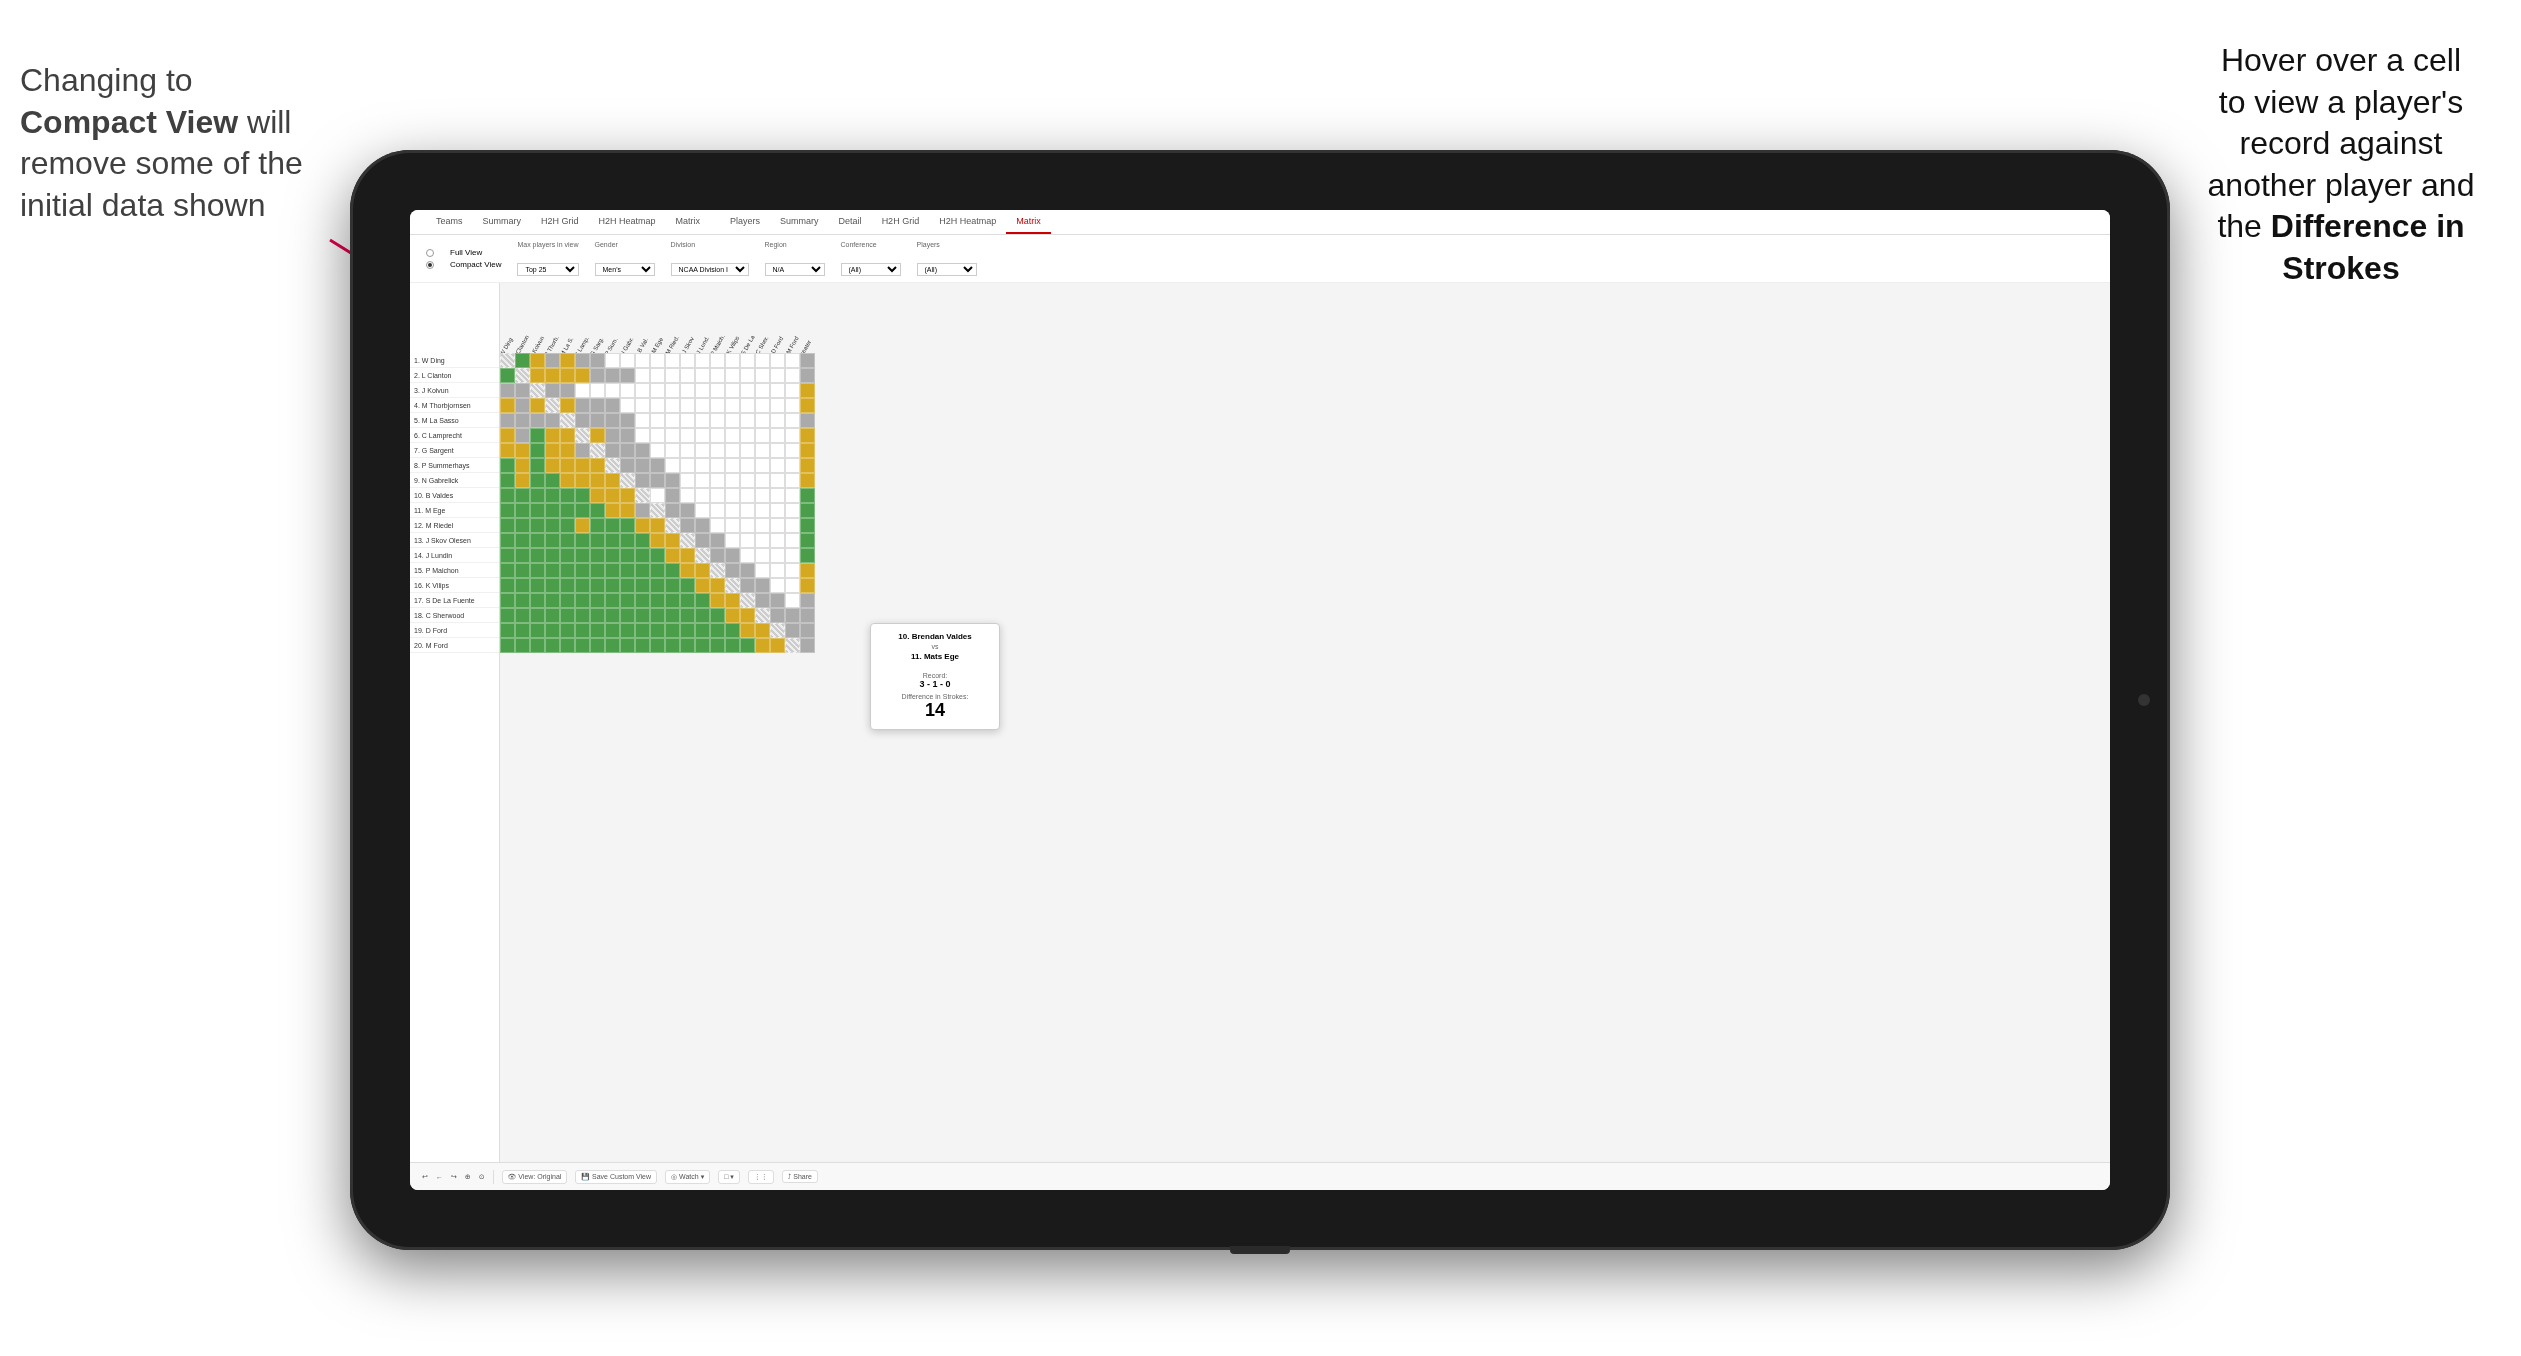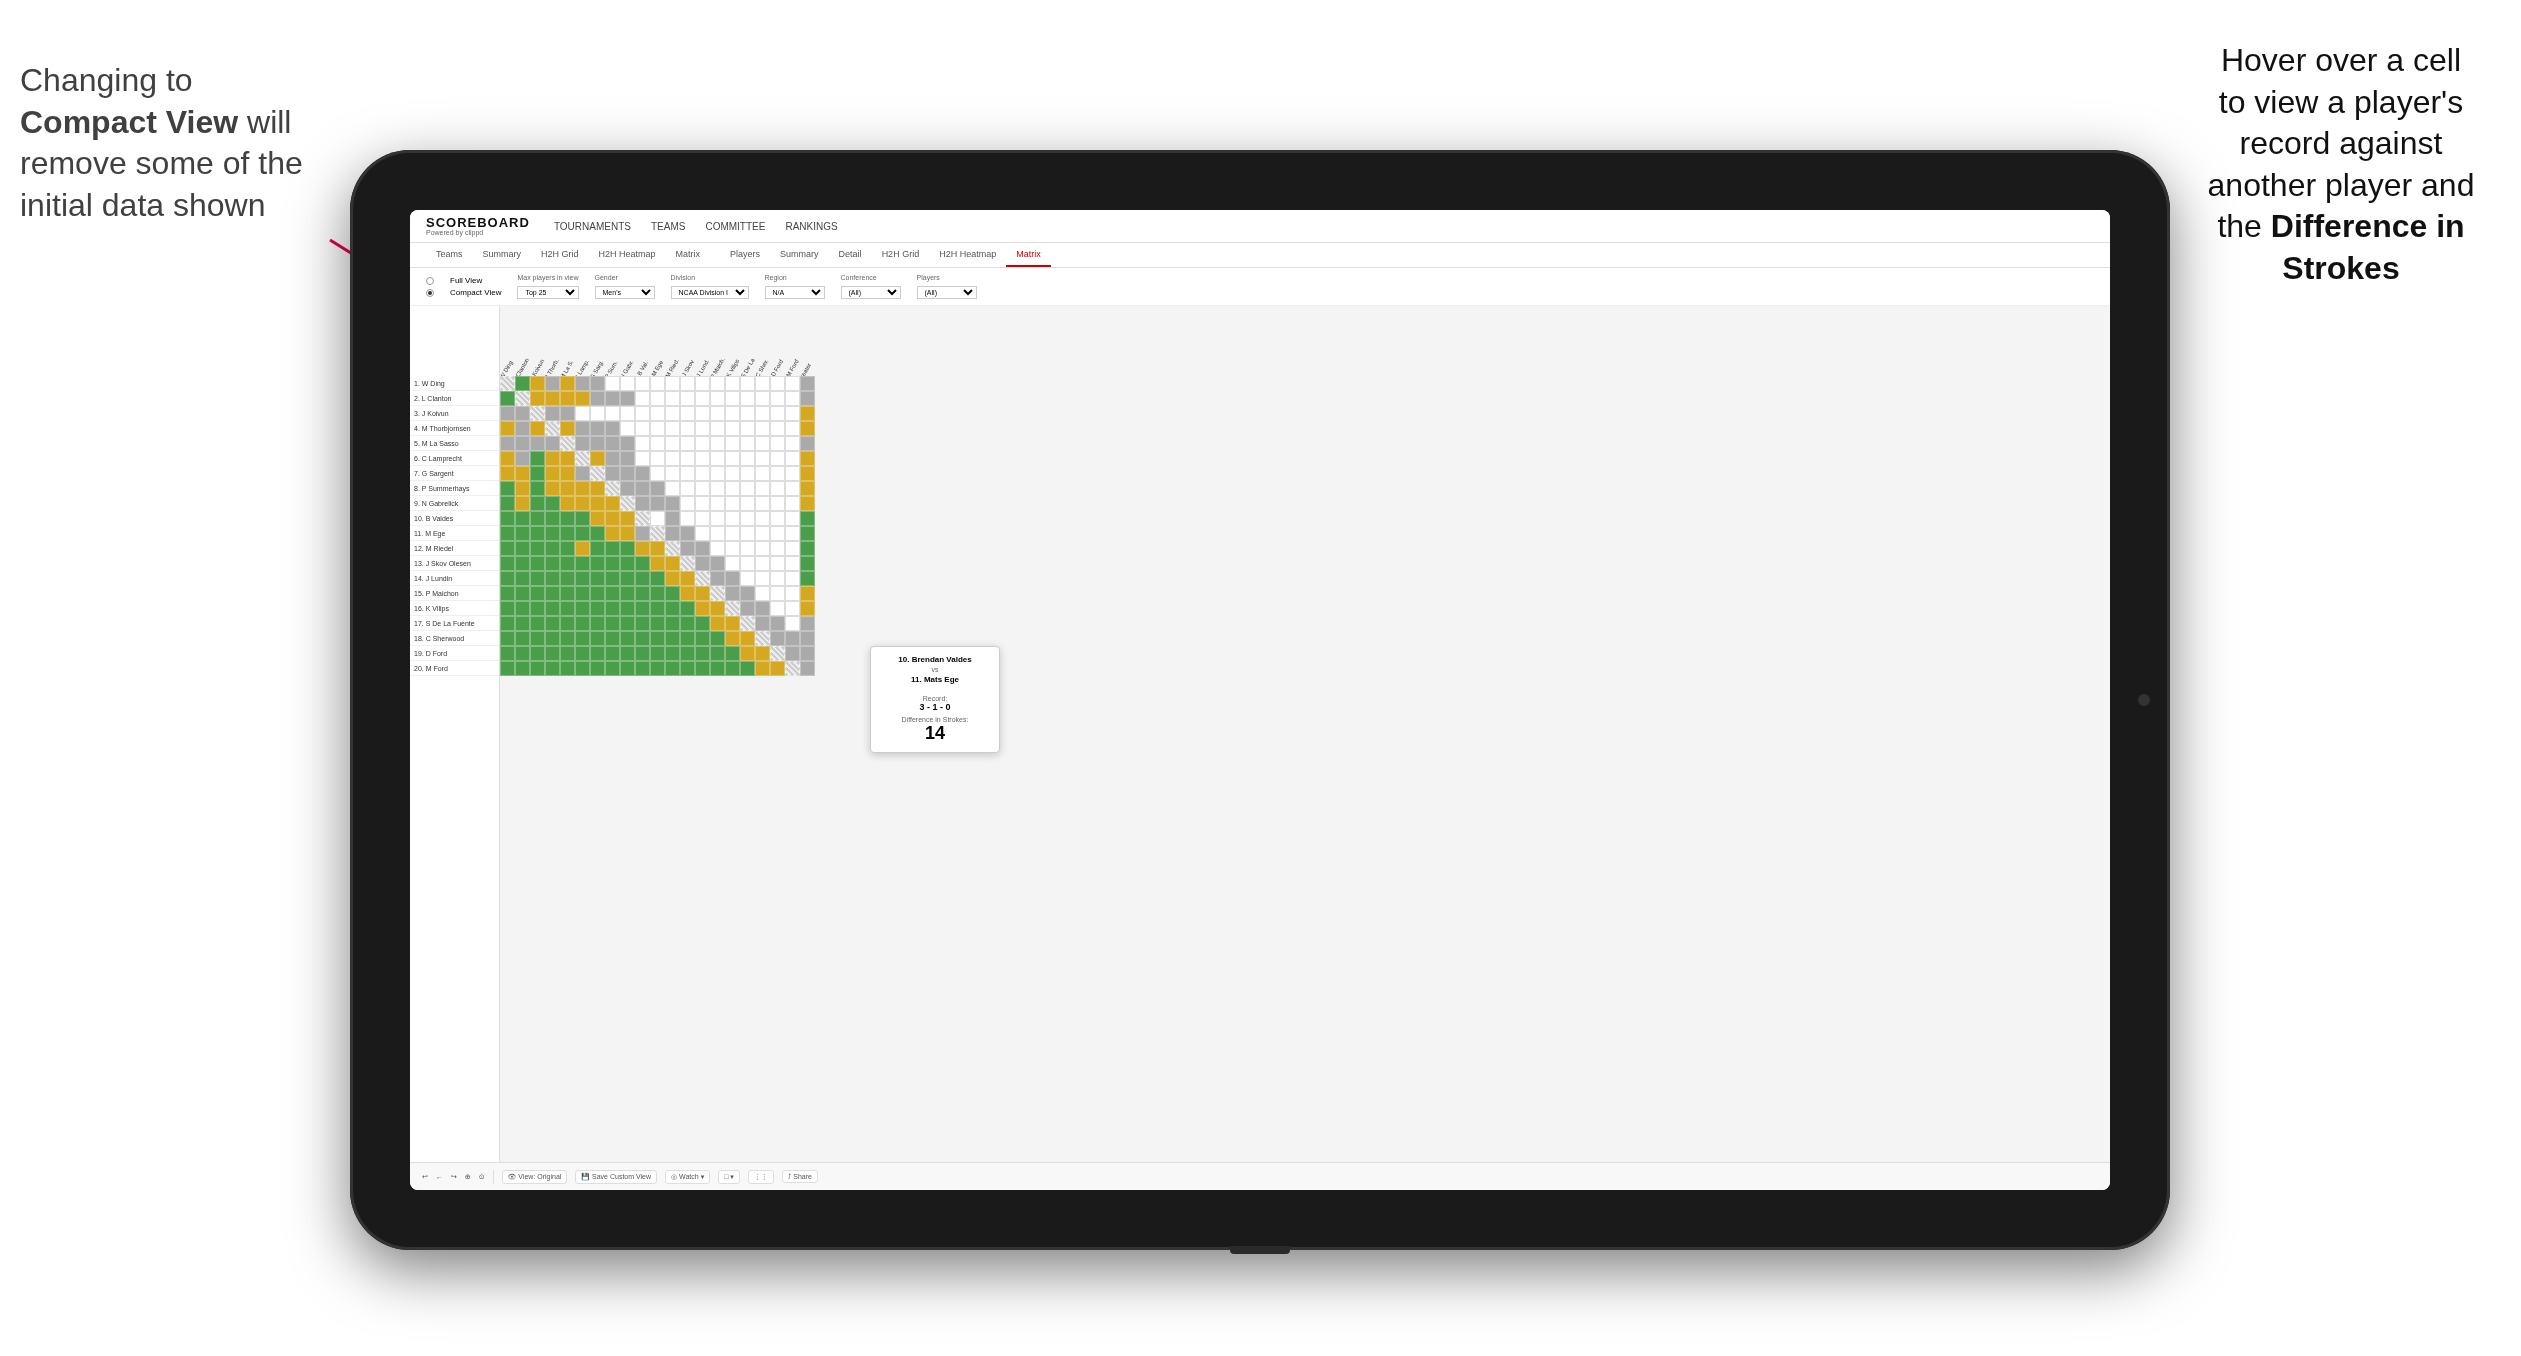--- a/index.html
+++ b/index.html
@@ -192,21 +192,21 @@
       content: '';
       width: 4px;
       height: 4px;
       border-radius: 50%;
       background: #333;
     }
 
     .filter-group {
       display: flex;
       flex-direction: column;
-      gap: 5px;
+      gap: 15px;
     }
     .filter-label {
       font-size: 7px;
       color: #666;
     }
     .filter-select {
       font-size: 7px;
       border: 1px solid #ccc;
       padding: 1px 3px;
       background: #fff;
@@ -407,32 +407,20 @@
     <marker id="arrowhead2" markerWidth="10" markerHeight="7" refX="10" refY="3.5" orient="auto">
       <polygon points="0 0, 10 3.5, 0 7" fill="#e5004c"></polygon>
     </marker>
   </defs>
 </svg>
 
 <div class="tablet">
   <div class="tablet-screen">
     <div class="screen-content">
 
-      <div class="app-header">
-        <div class="scoreboard-logo">
-          <span class="logo-main">SCOREBOARD</span>
-          <span class="logo-sub">Powered by clippd</span>
-        </div>
-        <div class="nav-items">
-          <span class="nav-item">TOURNAMENTS</span>
-          <span class="nav-item">TEAMS</span>
-          <span class="nav-item">COMMITTEE</span>
-          <span class="nav-item">RANKINGS</span>
-        </div>
-      </div>
 
       <div class="tab-bar">
         <span class="tab">Teams</span>
         <span class="tab">Summary</span>
         <span class="tab">H2H Grid</span>
         <span class="tab">H2H Heatmap</span>
         <span class="tab">Matrix</span>
         <span class="tab" style="color:#555; padding-left:20px;">Players</span>
         <span class="tab">Summary</span>
         <span class="tab">Detail</span>

